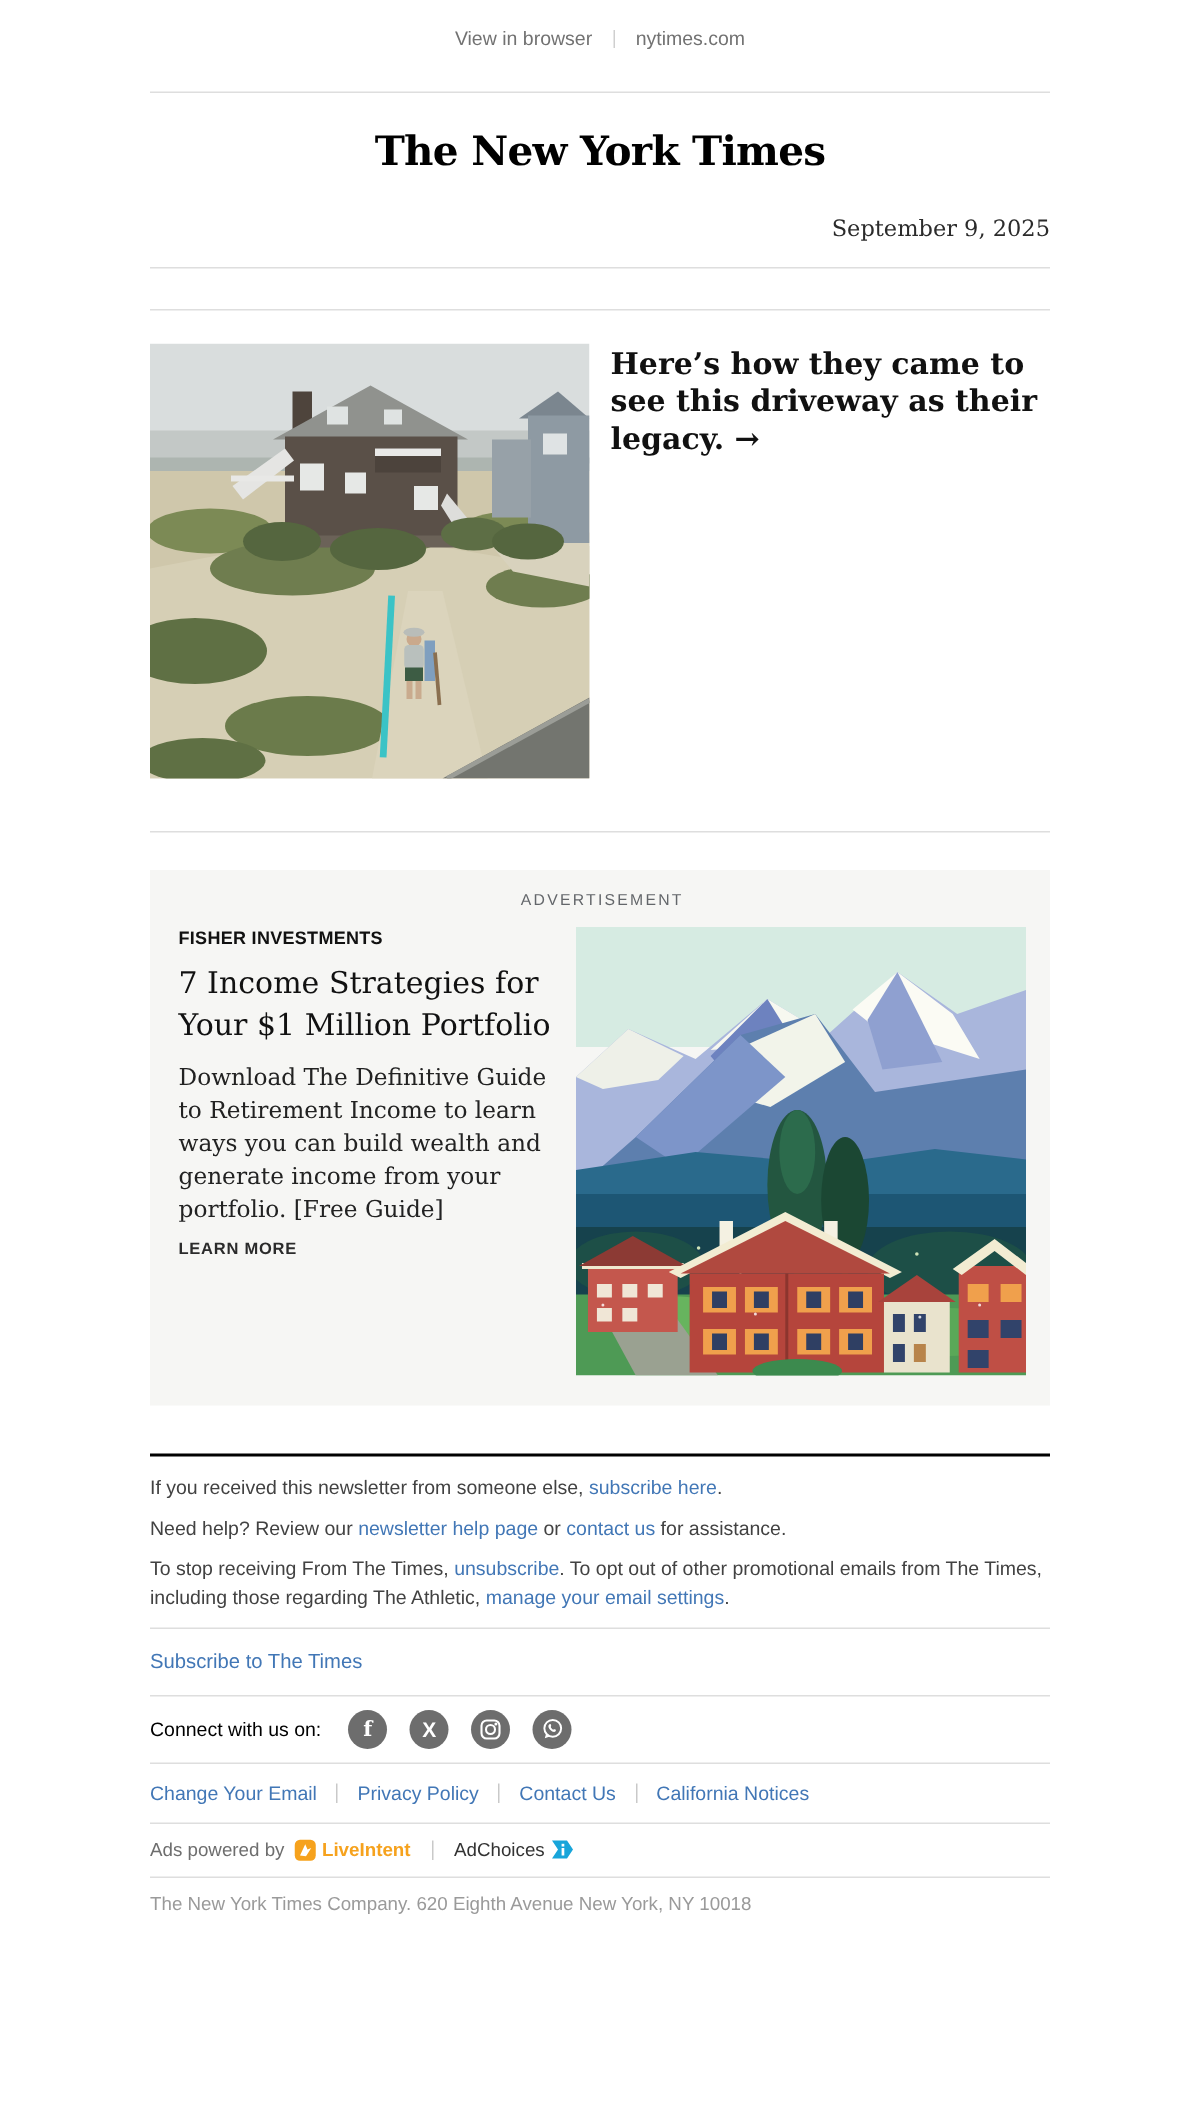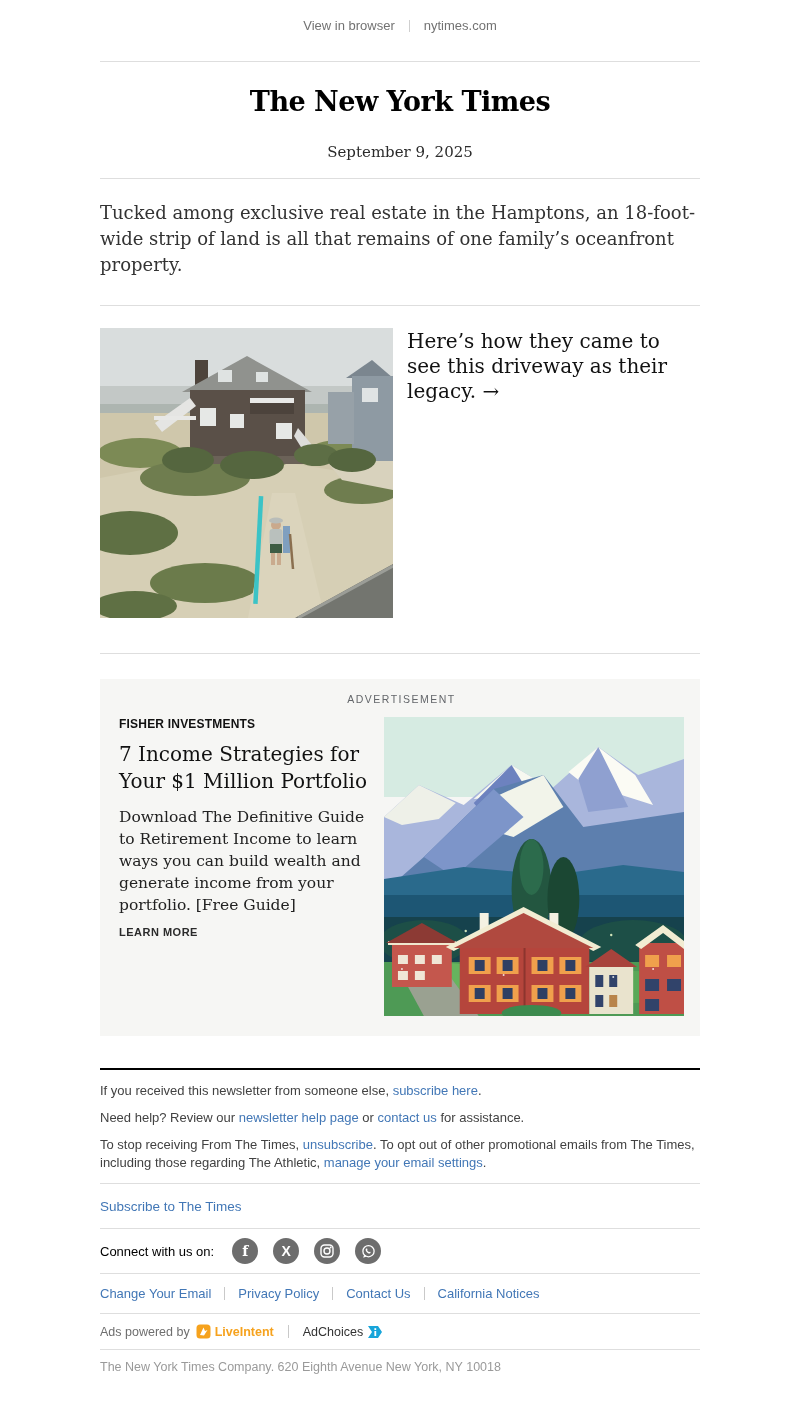--- a/index.html
+++ b/index.html
@@ -23,35 +23,35 @@
   .top-links a{color:#727272;text-decoration:none;cursor:pointer;}
   .top-links .sep{display:inline-block;width:1px;height:12px;background:#cfcfcf;margin:0 14px;vertical-align:-2px;}
   .hr1{margin-top:28px;}
 
   
   .masthead{margin-top:24px;text-align:center;}
   .logo{
     font-family:"DejaVu Serif",serif;font-weight:900;font-size:27px;
     letter-spacing:-0.5px;color:#000;cursor:pointer;white-space:nowrap;
   }
-  .date{margin-top:26px;text-align:center;font-family:"DejaVu Serif",serif;font-size:15px;color:#2b2b2b;}
+  .date{margin-top:26px;text-align:right;font-family:"DejaVu Serif",serif;font-size:15px;color:#2b2b2b;}
   .hr2{margin-top:17px;}
 
   
   .intro{
     margin:21px 0 0 0;font-family:"DejaVu Serif",serif;font-size:18px;
     line-height:1.44;color:#333;
   }
   .hr3{margin-top:27px;}
 
   
   .article{margin-top:22px;display:flex;gap:14px;}
   .article-photo{width:293px;height:290px;flex:0 0 293px;display:block;cursor:pointer;}
   .article-headline{
-    flex:1;font-family:"DejaVu Serif",serif;font-weight:400;font-size:20px;
+    flex:1;font-family:"DejaVu Serif",serif;font-weight:700;font-size:20px;
     line-height:1.25;color:#111;margin-top:1px;cursor:pointer;
   }
   .hr4{margin-top:35px;}
 
   
   .ad{margin-top:25px;background:var(--ad_bg);padding:14px 16px 20px 19px;}
   .ad-label{text-align:center;font-size:10.5px;letter-spacing:1.5px;color:#63666a;}
   .ad-cols{display:flex;margin-top:12px;gap:13px;}
   .ad-text{width:252px;flex:0 0 252px;}
   .ad-sponsor{font-size:12px;font-weight:bold;color:#111;letter-spacing:0.2px;}
@@ -111,21 +111,20 @@
 
   <hr class="hr hr1">
 
   <div class="masthead">
     <span class="logo">The New York Times</span>
   </div>
   <div class="date">September 9, 2025</div>
 
   <hr class="hr hr2">
 
-  <p class="intro">Tucked among exclusive real estate in the Hamptons, an 18-foot-wide strip of land is all that remains of one family’s oceanfront property.</p>
 
   <hr class="hr hr3">
 
   <div class="article">
     <svg class="article-photo" viewBox="0 0 293 290" preserveAspectRatio="none">
       <rect x="0" y="0" width="293" height="85" fill="#d9dddd"></rect>
       <rect x="0" y="58" width="293" height="22" fill="#c3c8c6"></rect>
       <rect x="0" y="76" width="293" height="9" fill="#adb5b0"></rect>
       <rect x="0" y="85" width="293" height="205" fill="#cfc7ab"></rect>
       <polygon points="0,150 130,125 250,145 293,135 293,290 0,290" fill="#d6cfb5"></polygon>

